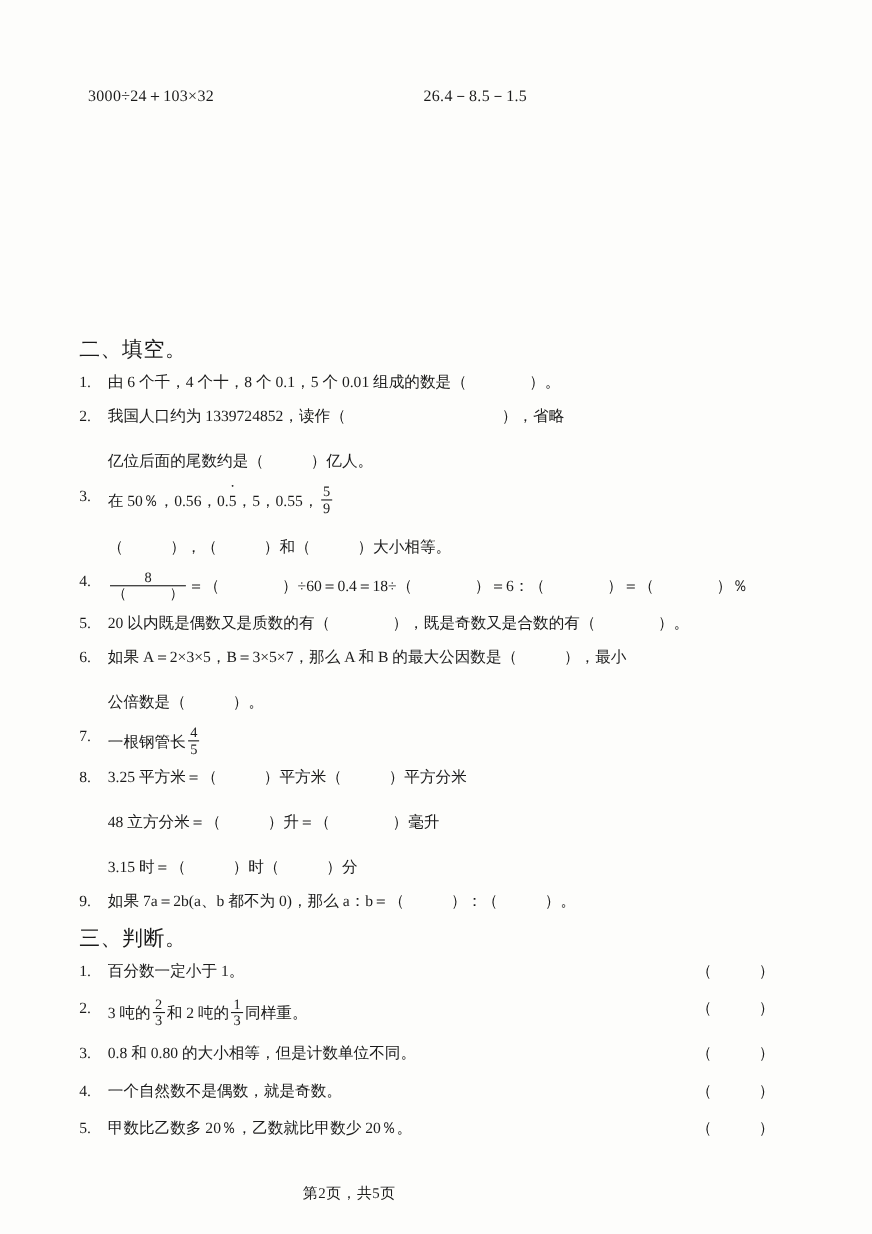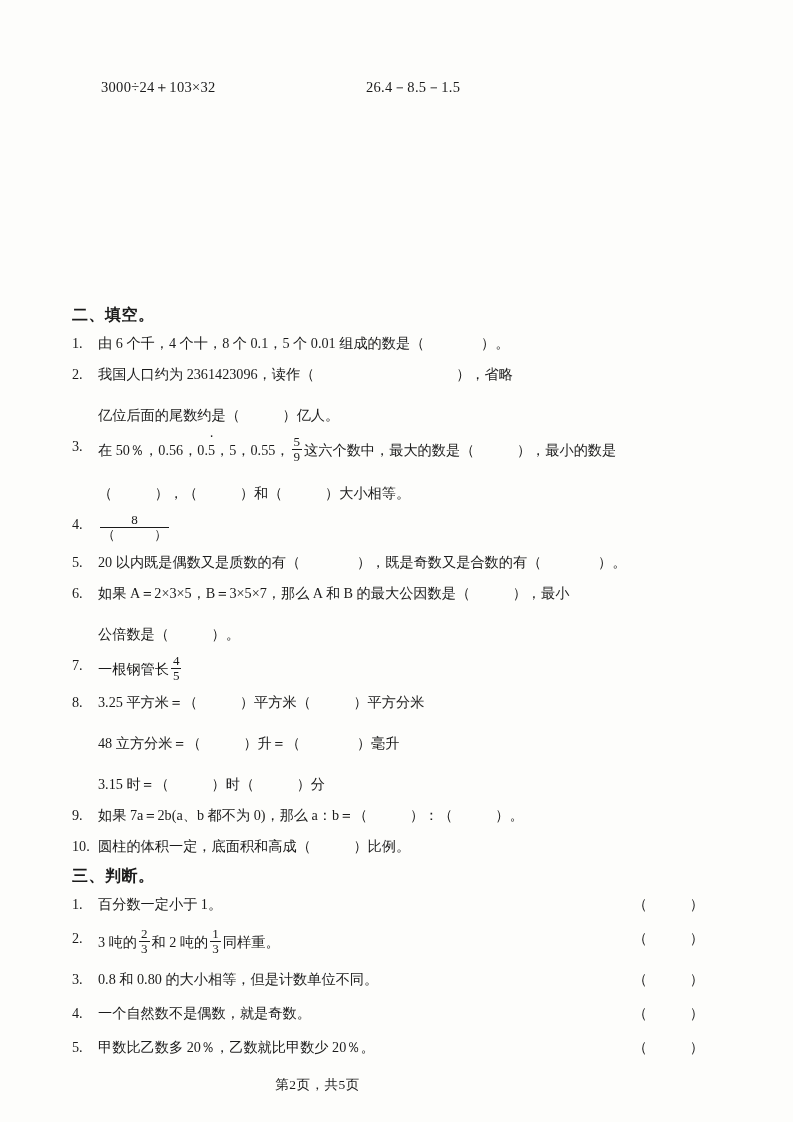--- a/index.html
+++ b/index.html
@@ -24,33 +24,34 @@
   }
   .content {
     position: absolute;
     left: 72px;
     top: 78px;
     width: 650px;
   }
   
   .calc-row {
     display: flex;
-    margin-left: 29px;
+    margin-left: 8px;
     margin-bottom: 10px;
+    gap: 40px;
   }
   .calc-item {
     font-size: 14.5px;
     letter-spacing: 0.3px;
   }
   .calc-item.first { width: 265px; }
 
   
   .section-head {
-    font-size: 16px;
-    font-weight: bold;
+    font-size: 19px;
+    font-weight: normal;
     letter-spacing: 0.5px;
     margin: 0 0 6px 0;
   }
   .sec-fill { margin-top: 208px; }
   .sec-judge { }
 
   
   .qlist {
     margin: 0;
     padding: 0;
@@ -141,33 +142,33 @@
 
     <ul class="qlist">
 
       <li class="q">
         <span class="num">1.</span>
         <span>由 6 个千，4 个十，8 个 0.1，5 个 0.01 组成的数是（　　　　）。</span>
       </li>
 
       <li class="q">
         <span class="num">2.</span>
-        <span>我国人口约为 2361423096，读作（　　　　　　　　　　），省略</span>
+        <span>我国人口约为 1339724852，读作（　　　　　　　　　　），省略</span>
         <span class="sub">亿位后面的尾数约是（　　　）亿人。</span>
       </li>
 
       <li class="q">
         <span class="num">3.</span>
-        <span>在 50％，0.56，0.</span><span class="overdot">5</span><span>，5，0.55，</span><span class="frac"><span class="n">5</span><span class="d">9</span></span><span>这六个数中，最大的数是（　　　），最小的数是</span>
+        <span>在 50％，0.56，0.</span><span class="overdot">5</span><span>，5，0.55，</span><span class="frac"><span class="n">5</span><span class="d">9</span></span>
         <span class="sub">（　　　），（　　　）和（　　　）大小相等。</span>
       </li>
 
       <li class="q">
         <span class="num">4.</span>
-        <span class="frac tall"><span class="n">8</span><span class="d">（　　　）</span></span>
+        <span class="frac tall"><span class="n">8</span><span class="d">（　　　）</span></span><span>＝（　　　　）÷60＝0.4＝18÷（　　　　）＝6：（　　　　）＝（　　　　）％</span>
       </li>
 
       <li class="q">
         <span class="num">5.</span>
         <span>20 以内既是偶数又是质数的有（　　　　），既是奇数又是合数的有（　　　　）。</span>
       </li>
 
       <li class="q">
         <span class="num">6.</span>
         <span>如果 A＝2×3×5，B＝3×5×7，那么 A 和 B 的最大公因数是（　　　），最小</span>
@@ -184,24 +185,20 @@
         <span>3.25 平方米＝（　　　）平方米（　　　）平方分米</span>
         <span class="sub">48 立方分米＝（　　　）升＝（　　　　）毫升</span>
         <span class="sub">3.15 时＝（　　　）时（　　　）分</span>
       </li>
 
       <li class="q">
         <span class="num">9.</span>
         <span>如果 7a＝2b(a、b 都不为 0)，那么 a：b＝（　　　）：（　　　）。</span>
       </li>
 
-      <li class="q">
-        <span class="num">10.</span>
-        <span>圆柱的体积一定，底面积和高成（　　　）比例。</span>
-      </li>
 
     </ul>
 
     <div class="section-head sec-judge">三、判断。</div>
 
     <ul class="qlist judge">
 
       <li class="q">
         <span class="num">1.</span>
         <div class="jrow">

